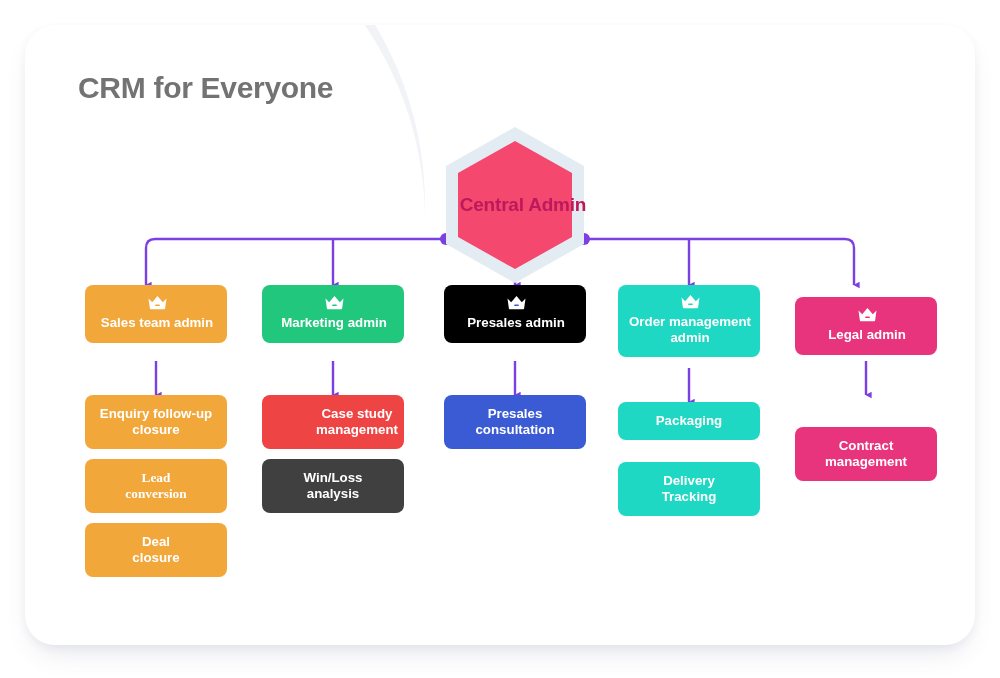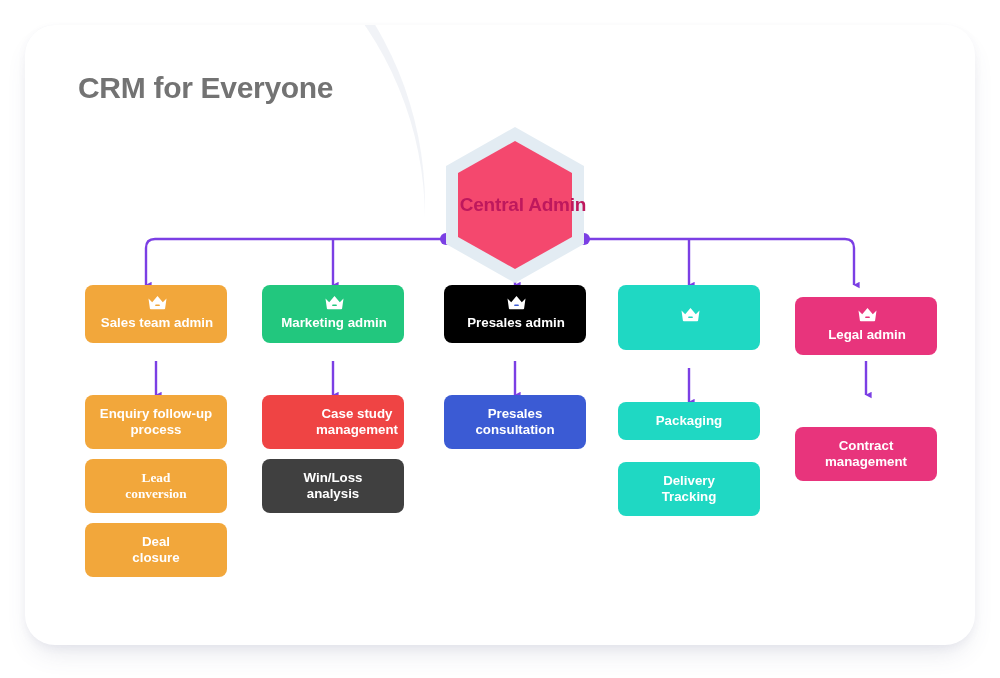--- a/index.html
+++ b/index.html
@@ -213,21 +213,21 @@
             <span style="color: rgb(242, 167, 59);">
               <svg class="crown" width="21" height="15" viewBox="0 0 21 15" aria-hidden="true">
                 <path d="M1.5 3.6 L5.2 7.3 L10.5 0.9 L15.8 7.3 L19.5 3.6 L18.1 13.4 Q18.0 14.2 17.2 14.2 L3.8 14.2 Q3.0 14.2 2.9 13.4 Z" fill="#ffffff"></path>
                 <rect x="8.2" y="9.4" width="4.6" height="1.7" rx="0.7" fill="currentColor"></rect>
               </svg>
             </span>
             <span class="node-text">Sales team admin</span>
           </div>
           <div class="node sub" style="top: 370px; background: rgb(242, 167, 59);">
             <span class="node-text">Enquiry follow-up
-process</span>
+closure</span>
           </div>
           <div class="node sub" style="top: 434px; background: rgb(242, 167, 59); font-family: Liberation Serif, serif;">
             <span class="node-text">Lead
 conversion</span>
           </div>
           <div class="node sub" style="top: 498px; background: rgb(242, 167, 59);">
             <span class="node-text">Deal
 closure</span>
           </div>
         </div>
@@ -266,20 +266,22 @@
           </div>
         </div>
         <div class="col" style="left: 593px; top: 0px;">
           <div class="node head" style="top: 260px; min-height: 65px; background: rgb(31, 216, 195);">
             <span style="color: rgb(31, 216, 195);">
               <svg class="crown" width="21" height="15" viewBox="0 0 21 15" aria-hidden="true">
                 <path d="M1.5 3.6 L5.2 7.3 L10.5 0.9 L15.8 7.3 L19.5 3.6 L18.1 13.4 Q18.0 14.2 17.2 14.2 L3.8 14.2 Q3.0 14.2 2.9 13.4 Z" fill="#ffffff"></path>
                 <rect x="8.2" y="9.4" width="4.6" height="1.7" rx="0.7" fill="currentColor"></rect>
               </svg>
             </span>
+            <span class="node-text">Order management
+admin</span>
           </div>
           <div class="node sub" style="top: 377px; background: rgb(31, 216, 195);">
             <span class="node-text">Packaging</span>
           </div>
           <div class="node sub" style="top: 437px; background: rgb(31, 216, 195);">
             <span class="node-text">Delivery
 Tracking</span>
           </div>
         </div>
         <div class="col" style="left: 770px; top: 0px;">

